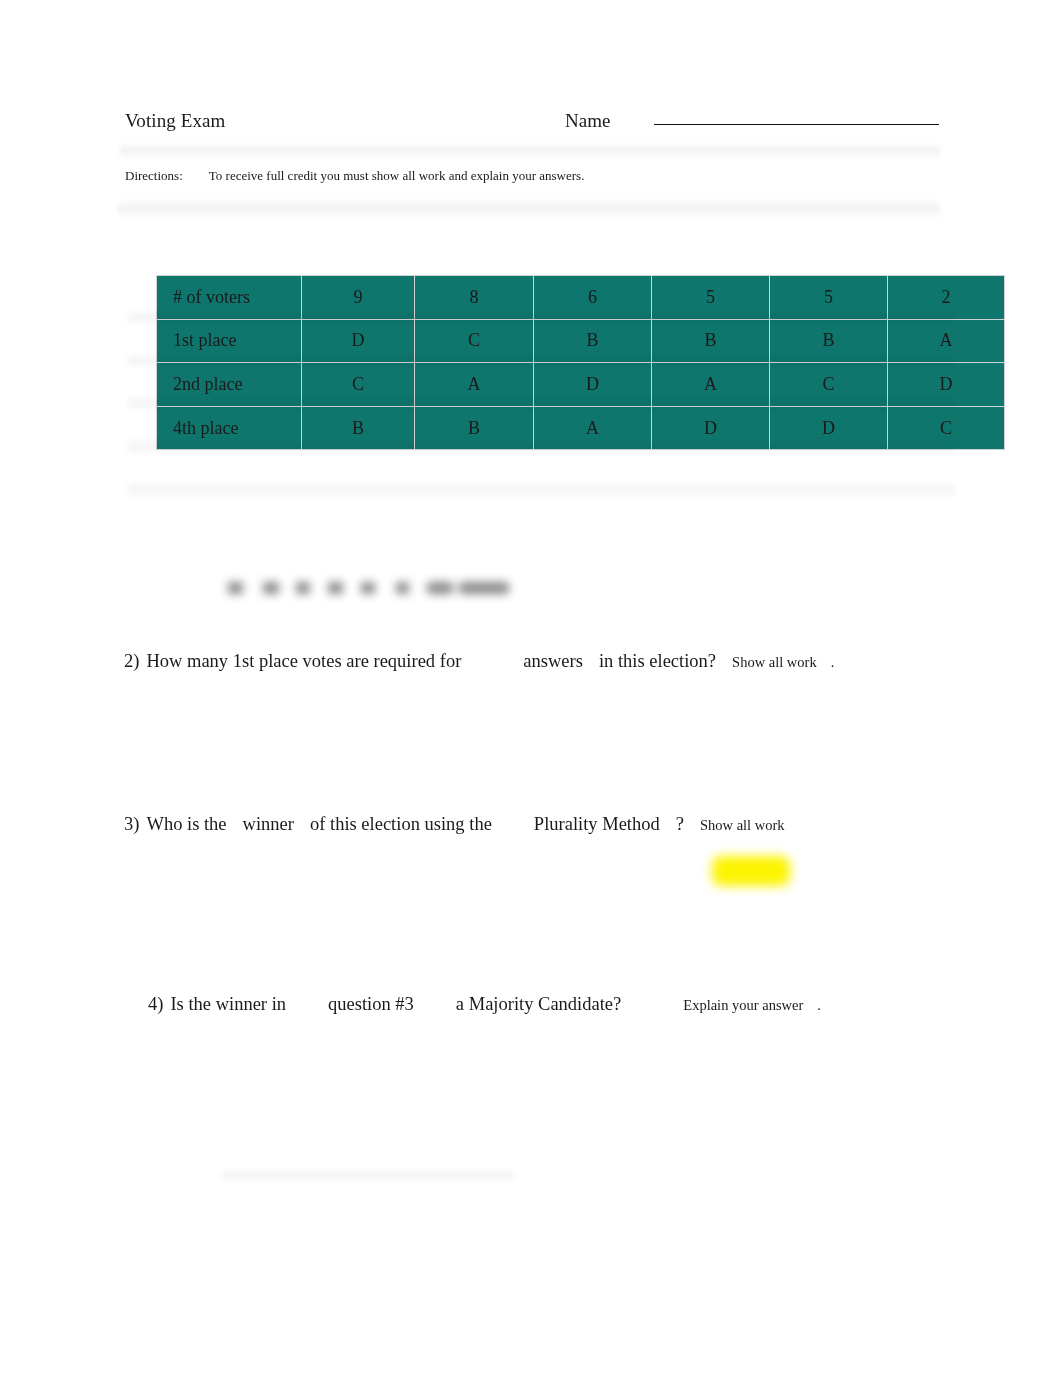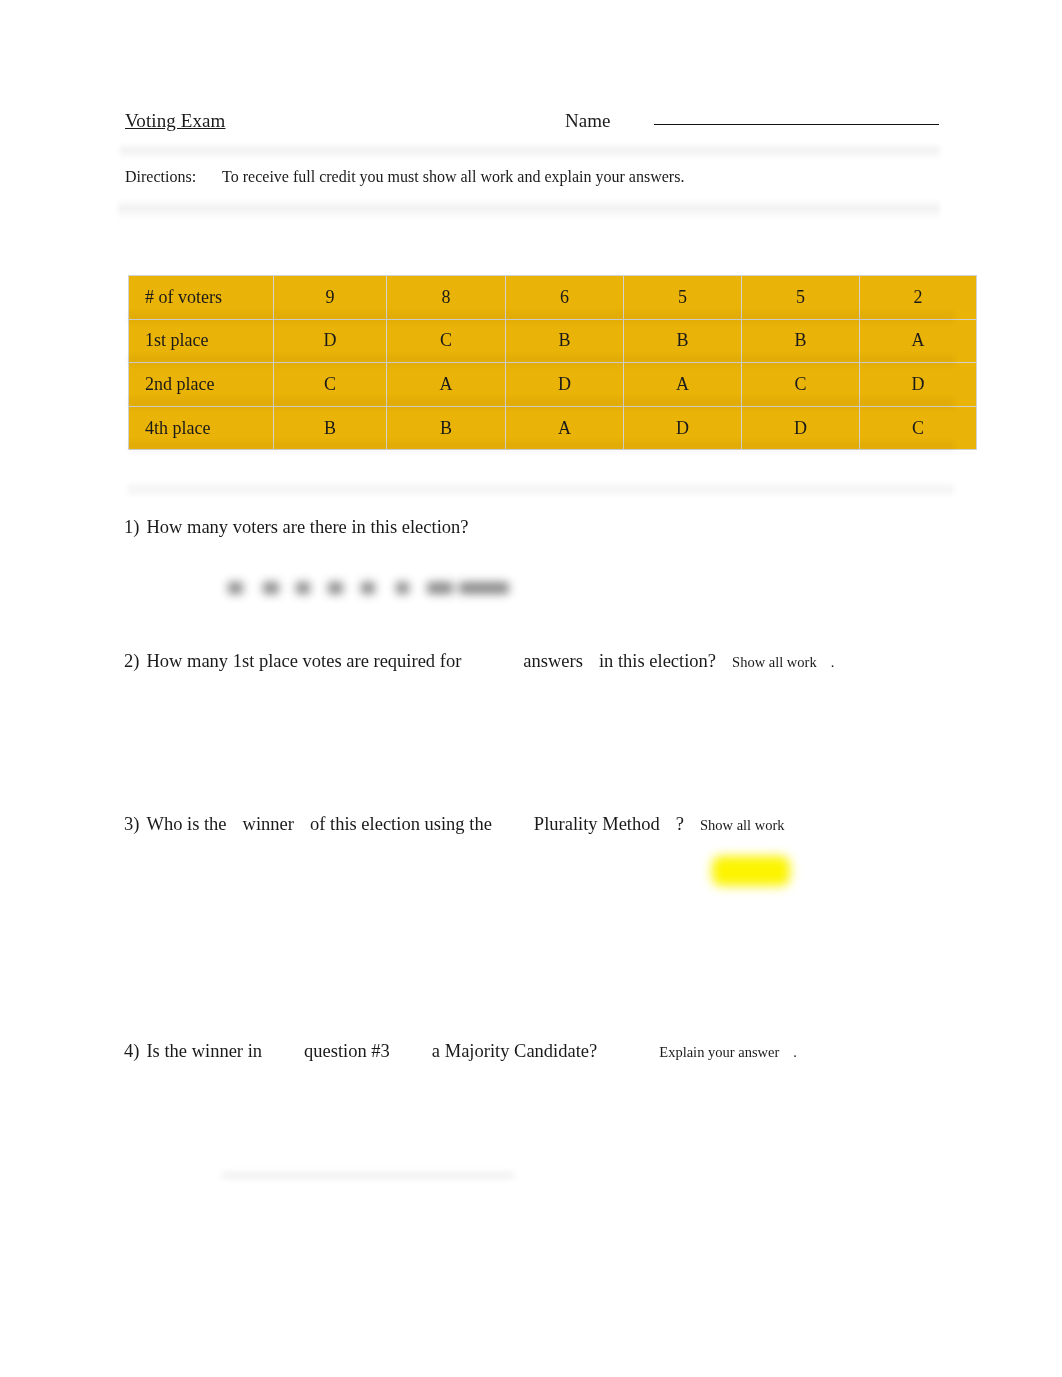--- a/index.html
+++ b/index.html
@@ -27,21 +27,20 @@
     position: absolute;
     left: 125px;
     top: 110px;
     width: 790px;
     display: flex;
     align-items: baseline;
   }
   .doc-title {
     font-size: 19px;
     letter-spacing: 0.1px;
-    text-decoration: underline;
   }
   .name-block {
     position: absolute;
     left: 440px;
     top: 0;
     display: flex;
     align-items: baseline;
     white-space: nowrap;
     gap: 44px;
   }
@@ -66,21 +65,21 @@
     pointer-events: none;
   }
   .band-1 { left: 120px; top: 143px; width: 820px; height: 16px; }
   .band-2 { left: 118px; top: 199px; width: 822px; height: 20px; }
 
   
   .directions {
     position: absolute;
     left: 125px;
     top: 168px;
-    font-size: 16px;
+    font-size: 13px;
     white-space: nowrap;
   }
   .directions .dir-label { margin-right: 26px; }
 
   
   .table-intro {
     position: absolute;
     left: 124px;
     top: 248px;
     font-size: 18px;
@@ -91,21 +90,22 @@
   .sched-wrap {
     position: absolute;
     left: 128px;
     top: 275px;
     width: 825px;
   }
   table.schedule {
     border-collapse: collapse;
     width: 825px;
     table-layout: fixed;
-    background: #eab308;
+    background: #0f766e;
+    margin-left: 28px;
   }
   table.schedule td {
     border: 1px solid #d2d2d2;
     height: 42.6px;
     font-size: 18px;
     text-align: center;
     vertical-align: middle;
     padding: 0;
   }
   table.schedule td.rowlabel {
@@ -134,21 +134,21 @@
   
   .question {
     position: absolute;
     font-size: 18.5px;
     white-space: nowrap;
     left: 124px;
   }
   .q1 { top: 517px; }
   .q2 { top: 651px; }
   .q3 { top: 814px; }
-  .q4 { top: 1041px; }
+  .q4 { top: 994px; margin-left: 24px; }
 
   .qnum { margin-right: 7px; }
   .gap-sm { display: inline-block; width: 16px; }
   .gap-md { display: inline-block; width: 42px; }
   .gap-lg { display: inline-block; width: 62px; }
   .small-note {
     font-size: 14.5px;
   }
   .dot-sep { display: inline-block; width: 14px; }
 
@@ -272,23 +272,20 @@
     </tbody>
       </table>
   </div>
 
   <div class="tbl-smudge" style="top:312px"></div>
   <div class="tbl-smudge" style="top:355px"></div>
   <div class="tbl-smudge" style="top:398px"></div>
   <div class="tbl-smudge" style="top:441px"></div>
   <div class="tbl-smudge" style="top:484px"></div>
 
-  <div class="question q1">
-    <span class="qnum">1)</span><span>How many voters are there in this election?</span>
-  </div>
 
   <div class="blur-answer">
     <div class="strokes">
       <i class="bs1"></i>
         <i class="bs2"></i>
         <i class="bs3"></i>
         <i class="bs4"></i>
       <i class="bs5"></i>
         <i class="bs6"></i>
         <i class="bs7"></i>

